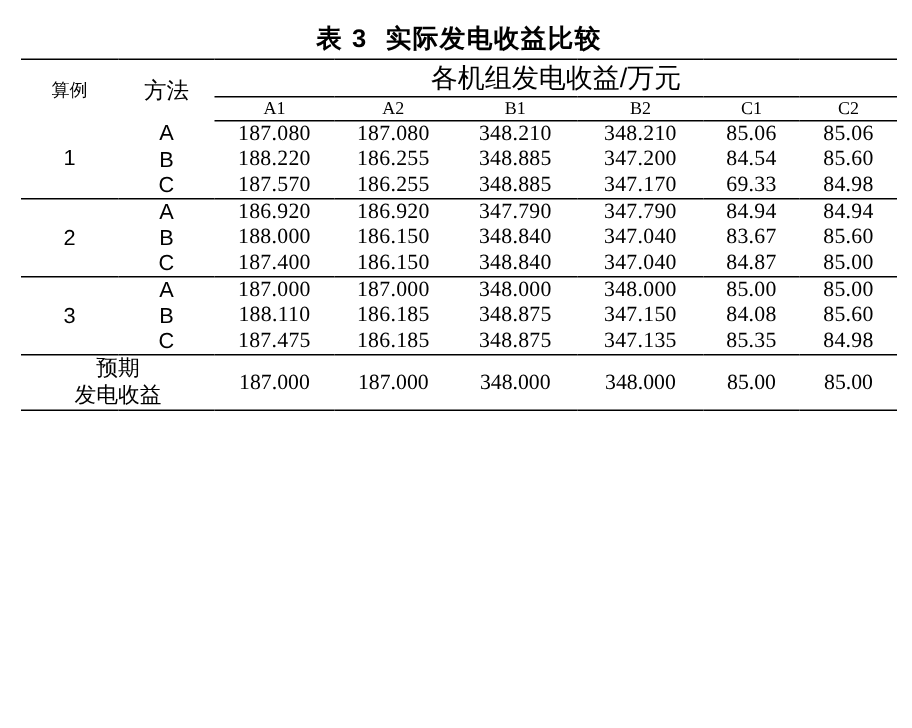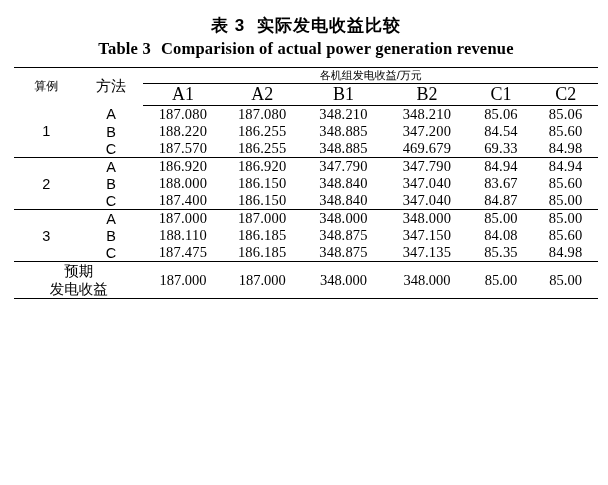--- a/index.html
+++ b/index.html
@@ -63,30 +63,30 @@
     height: 0;
     border-top: 1.6px solid #000;
   }
   .hdr-row td {
     padding: 5px 0 3px 0;
     text-align: center;
   }
   .hdr-span {
     border-bottom: 1px solid #000;
     font-family: "Liberation Sans", sans-serif;
-    font-size: 11px;
+    font-size: 18px;
   }
   .hdr-cn {
     font-family: "Liberation Sans", sans-serif;
     font-size: 15px;
   }
   .hdr-sub td {
     padding: 4px 0 5px 0;
     text-align: center;
-    font-size: 18px;
+    font-size: 12px;
     border-bottom: 1px solid #000;
   }
   .case-col {
     width: 62px;
     text-align: center;
     font-size: 12px;
     font-family: "Liberation Sans", sans-serif;
   }
   .method-col {
     width: 62px;
@@ -128,23 +128,20 @@
 </style>
 </head>
 <body>
 
 <div class="page">
 
   <div class="title-cn">
     <span class="tnum">表 3</span><span>实际发电收益比较</span>
   </div>
 
-  <div class="title-en">
-    <span class="tlabel">Table 3</span><span>Comparision of actual power generation revenue</span>
-  </div>
 
   <table class="tbl">
     <tbody>
       <tr class="rule-top">
         <td colspan="8"></td>
       </tr>
 
       <tr class="hdr-row">
         <td class="case-col hdr-cn" rowspan="2">算例</td>
         <td class="method-col hdr-cn" rowspan="2">方法</td>
@@ -177,21 +174,21 @@
         <td class="val">348.885</td>
         <td class="val">347.200</td>
         <td class="val">84.54</td>
         <td class="val">85.60</td>
       </tr>
       <tr class="data-row">
         <td class="method-col">C</td>
         <td class="val">187.570</td>
         <td class="val">186.255</td>
         <td class="val">348.885</td>
-        <td class="val">469.679</td>
+        <td class="val">347.170</td>
         <td class="val">69.33</td>
         <td class="val">84.98</td>
       </tr>
 
       <tr class="grp-sep">
         <td colspan="8"></td>
       </tr>
 
       <tr class="data-row">
         <td class="case-col" rowspan="3">2</td>

